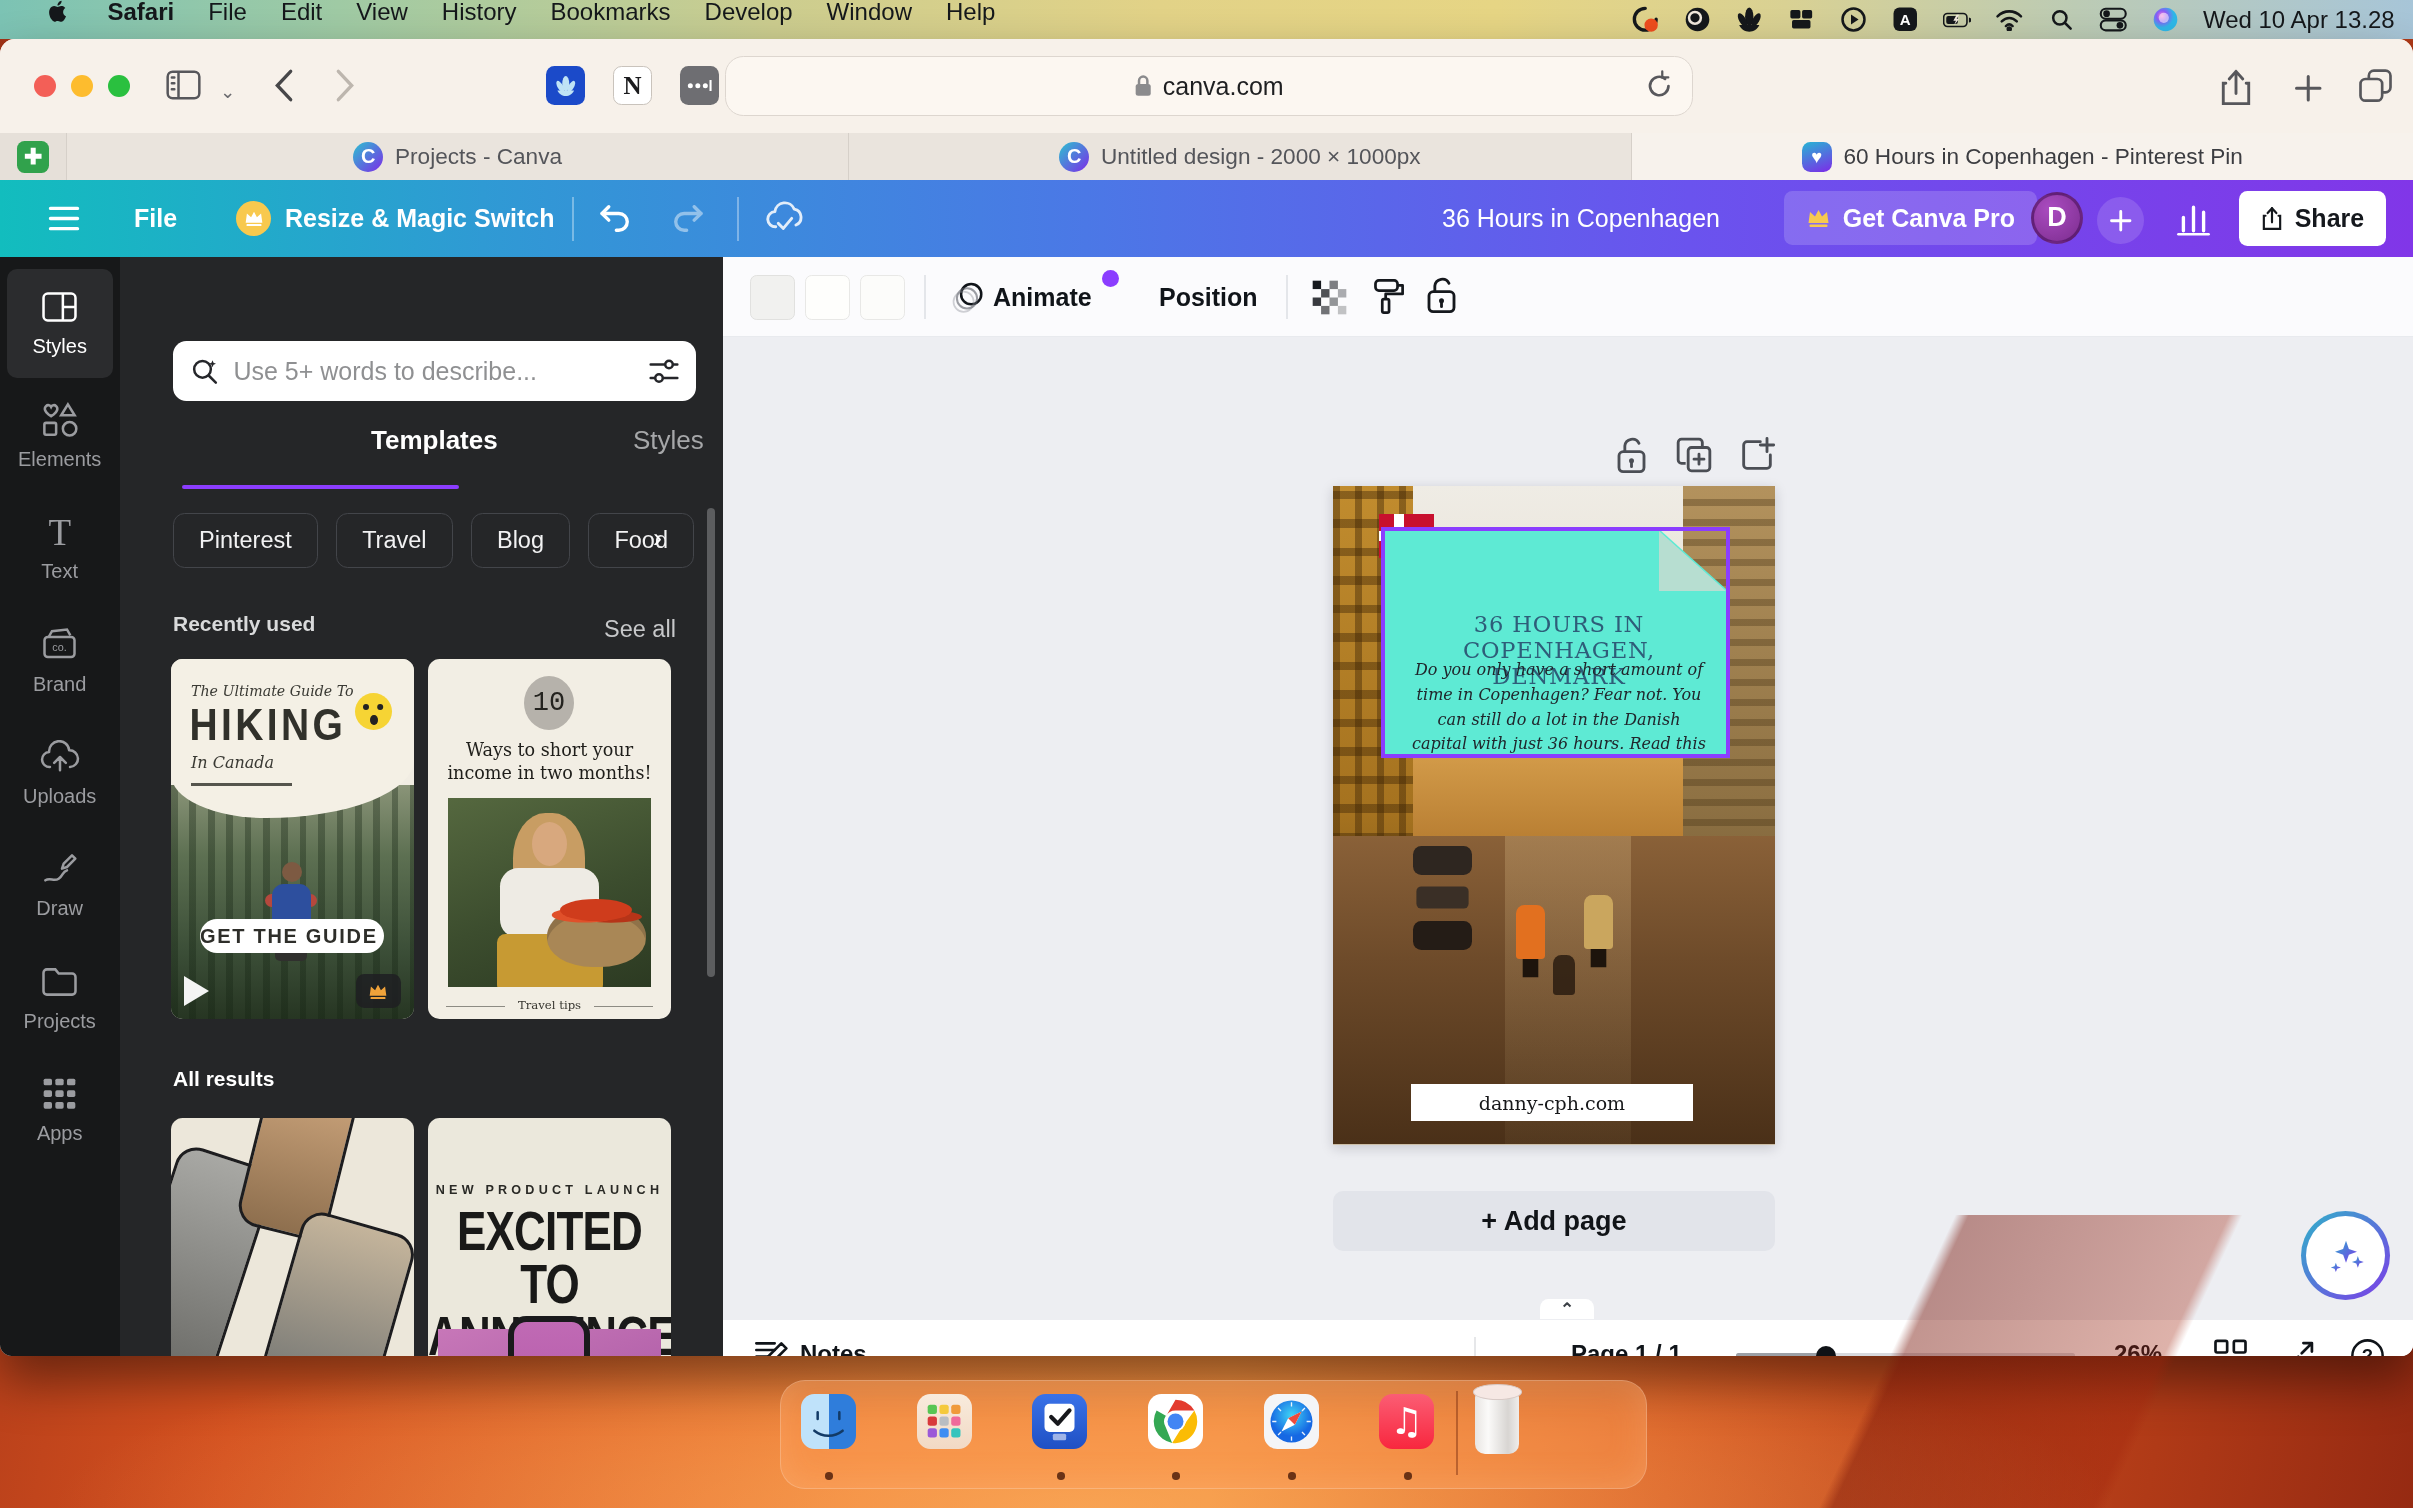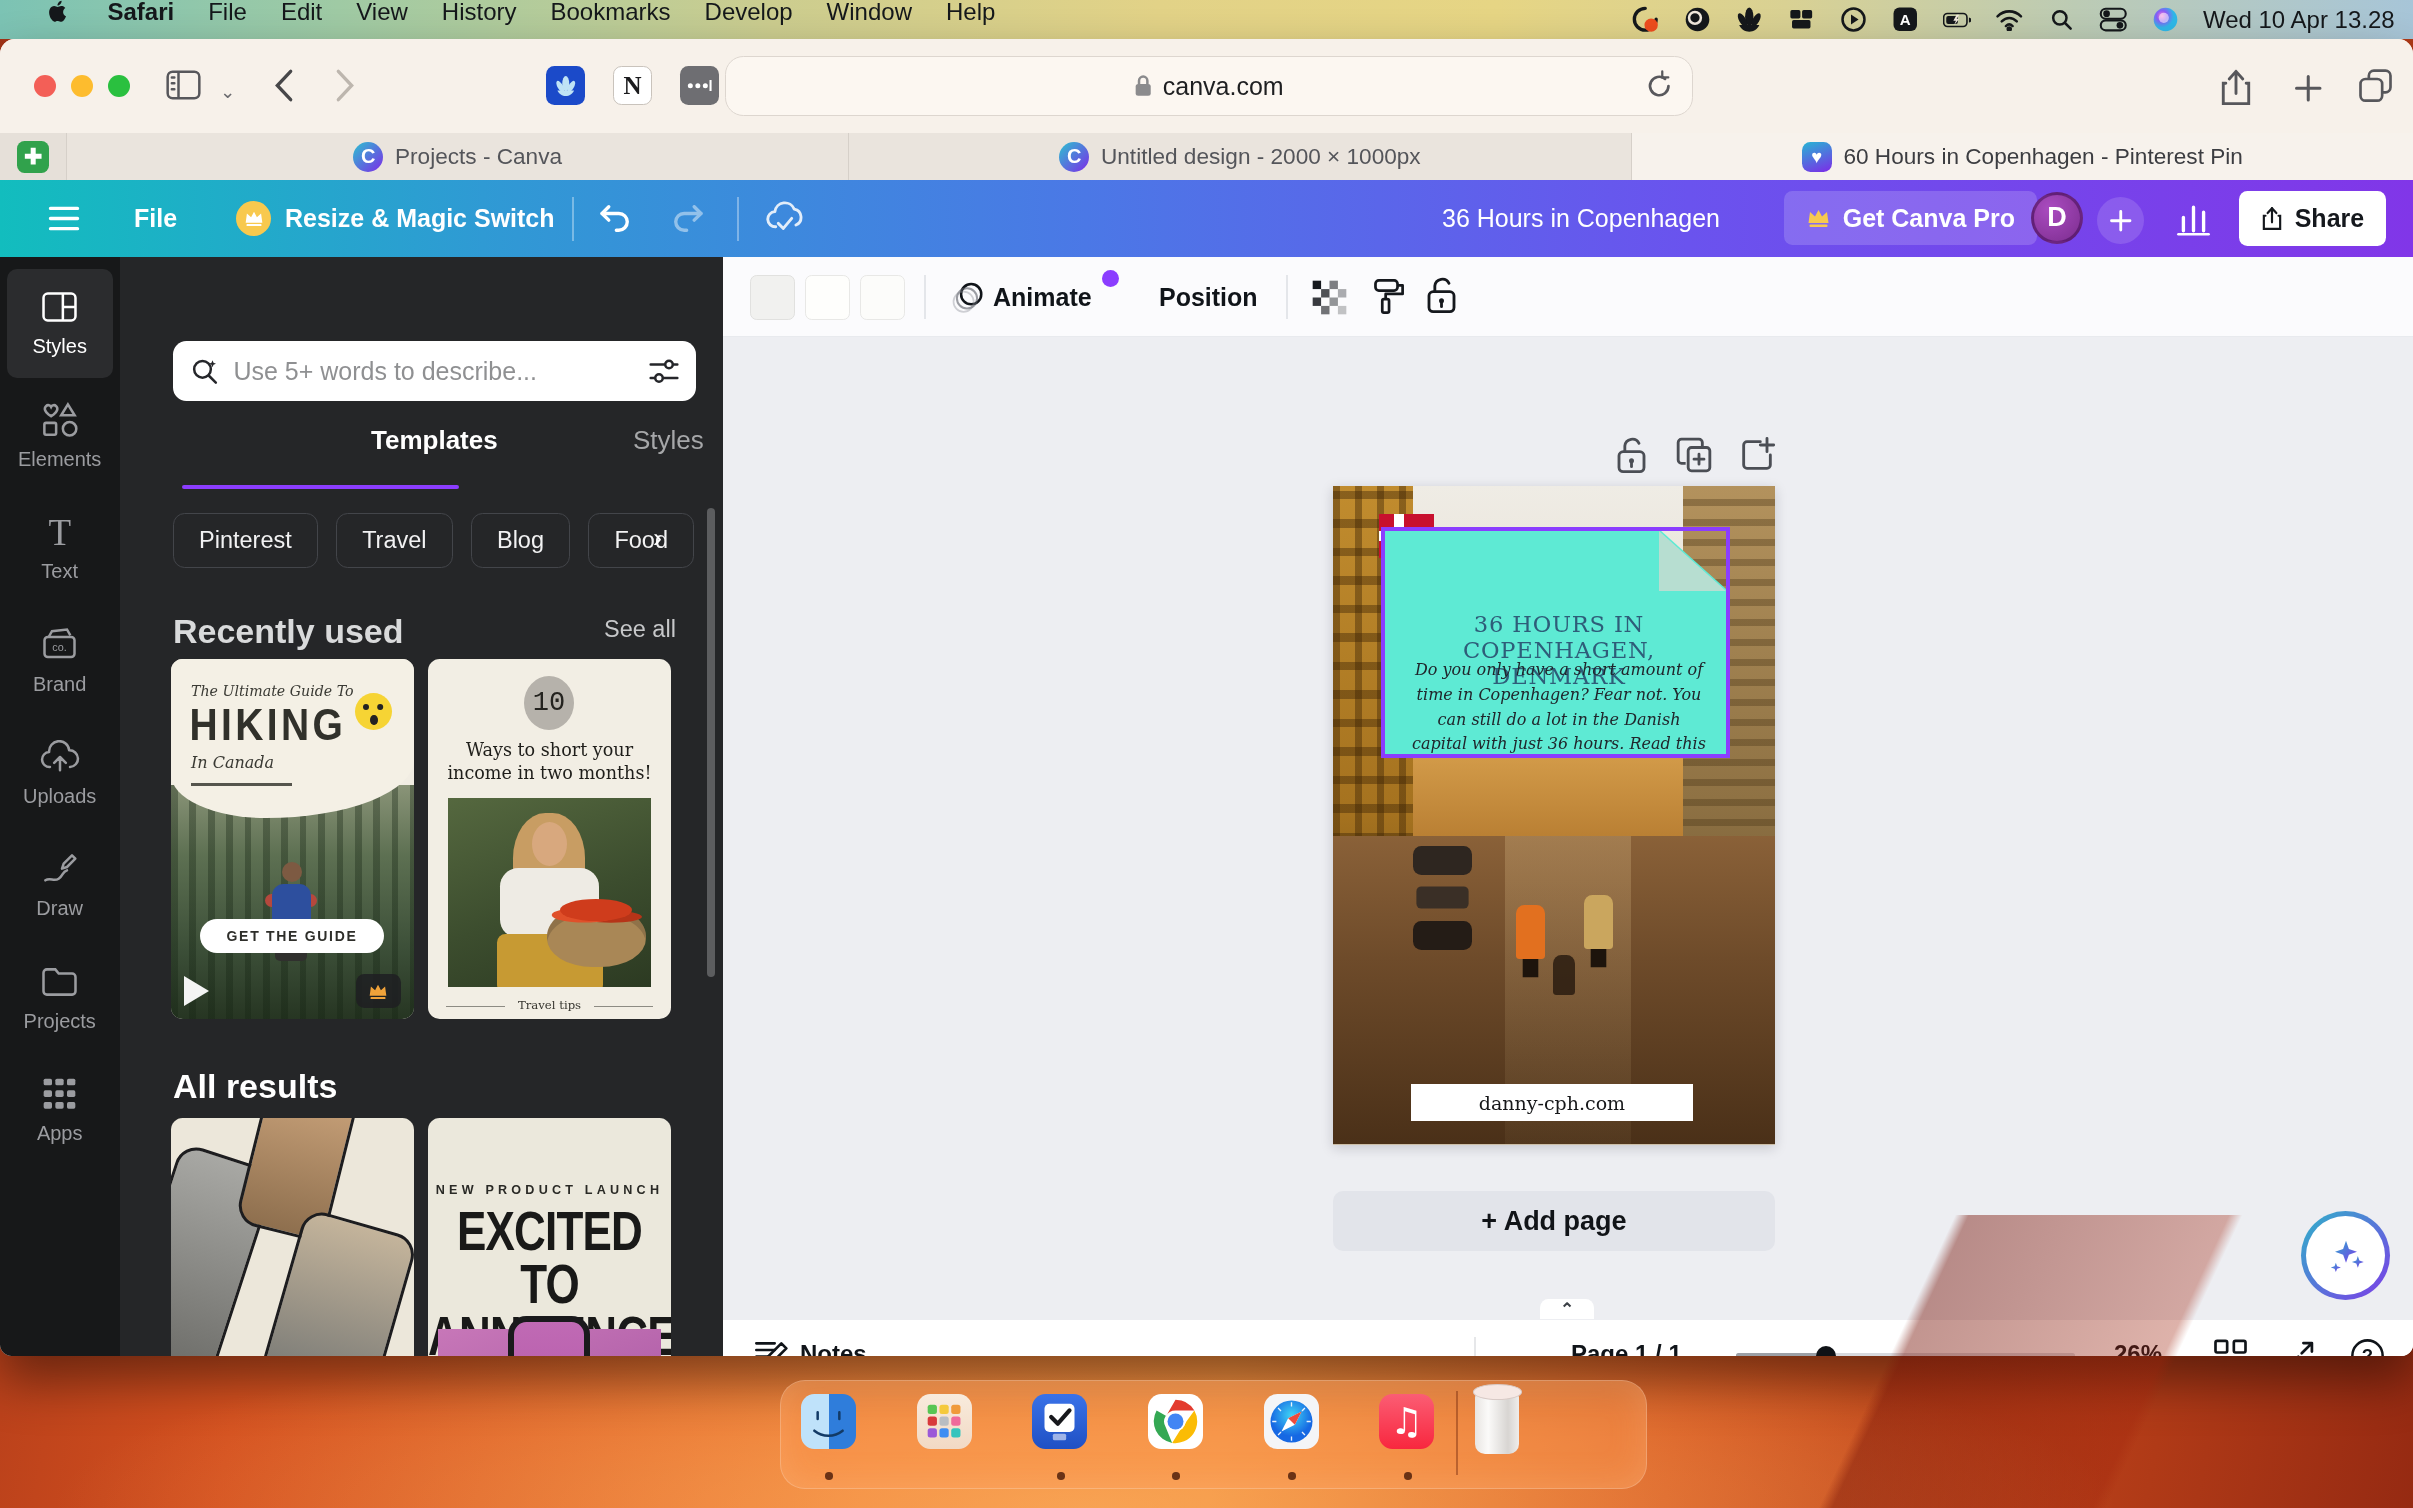--- a/index.html
+++ b/index.html
@@ -72,21 +72,21 @@
   
   #panel { position:absolute; left:120px; top:218px; width:603px; height:1099px; background:#252628; overflow:hidden; }
   #searchbox { position:absolute; left:53px; top:84px; width:523px; height:60px; background:#fff; border-radius:13.4px;
     display:flex; align-items:center; padding:0 17px; gap:13.4px; }
   #searchbox input { flex:1; border:none; outline:none; font-size:25px; color:#1c1c1e; background:transparent;
     font-family:"Liberation Sans",sans-serif; }
   #searchbox input::placeholder { color:#8f9092; }
   .ptab { font-size:26px; font-weight:700; }
   .chip { height:55px; border:1.7px solid #43454a; border-radius:11.7px; color:#f2f2f3; font-size:23.5px;
     display:flex; align-items:center; padding:0 25px; }
-  .sechead { font-size:34px; font-weight:700; color:#d9dadb; }
+  .sechead { font-size:21px; font-weight:700; color:#d9dadb; }
   .seeall { font-size:23.5px; color:#c6c7c9; }
   .tcard { position:absolute; width:243px; height:360px; border-radius:11.7px; overflow:hidden; background:#f1ede3; }
 
   
   .hk-photo { position:absolute; left:0; top:126px; width:243px; height:235px;
     background:linear-gradient(180deg,#8a9478 0%,#5d7052 30%,#3c4f38 70%,#263522 100%); }
   .hk-photo::before { content:""; position:absolute; inset:0;
     background:repeating-linear-gradient(90deg, rgba(20,35,18,.35) 0 6.7px, transparent 6.7px 18.4px); }
   .hk-cream { position:absolute; left:0; top:0; width:243px; height:159px; background:#f4f0e5;
     border-radius:0 0 70% 45% / 0 0 67px 50px; }
@@ -99,21 +99,21 @@
   .hk-emoji::before { content:""; position:absolute; left:8.4px; top:11px; width:5.9px; height:5.9px; border-radius:50%; background:#222;
     box-shadow:14.2px 0 0 #222; }
   .hk-emoji::after { content:""; position:absolute; left:15px; top:22px; width:7.5px; height:10px; border-radius:50%; background:#222; }
   .hk-hiker { position:absolute; left:94px; top:210px; width:52px; height:92px; }
   .hk-pack { position:absolute; left:6.7px; top:15px; width:39px; height:55px; border-radius:11.7px; background:#2d4f9e;
     box-shadow:inset 0 -6.7px 0 rgba(0,0,0,.25); }
   .hk-head { position:absolute; left:17px; top:-6.7px; width:20px; height:20px; border-radius:50%; background:#7d5a42; }
   .hk-arms { position:absolute; left:0; top:25px; width:52px; height:13.4px; background:#b5483d; border-radius:6.7px; }
   .hk-legs { position:absolute; left:10px; top:70px; width:32px; height:22px; background:#30302e; border-radius:5px; }
   .hk-cta { position:absolute; left:29px; top:260px; width:184px; height:34px; background:#fff; border-radius:18.4px;
-    display:flex; align-items:center; justify-content:center; font-size:14px; font-weight:700; letter-spacing:1.7px; color:#2e2e2a; }
+    display:flex; align-items:center; justify-content:flex-start; font-size:20px; font-weight:700; letter-spacing:1.7px; color:#2e2e2a; }
   .hk-play { position:absolute; left:13.4px; top:317px; width:0; height:0; border-left:25px solid #fff;
     border-top:15px solid transparent; border-bottom:15px solid transparent; opacity:.95; }
   .hk-crown { position:absolute; right:13.4px; top:315px; width:45px; height:34px; background:rgba(30,30,34,.85); border-radius:8.4px;
     display:flex; align-items:center; justify-content:center; }
 
   
   .inc-badge { position:absolute; left:96px; top:17px; width:50px; height:54px; border-radius:50%; background:#b6b2ab;
     display:flex; align-items:center; justify-content:center; font-family:Liberation Mono, monospace; font-size:27px; color:#24231f; }
   .inc-cap { position:absolute; left:15px; top:80px; width:213px; text-align:center; font-family:"DejaVu Serif",serif;
     font-size:17.6px; color:#1f1e1a; line-height:1.3; }

